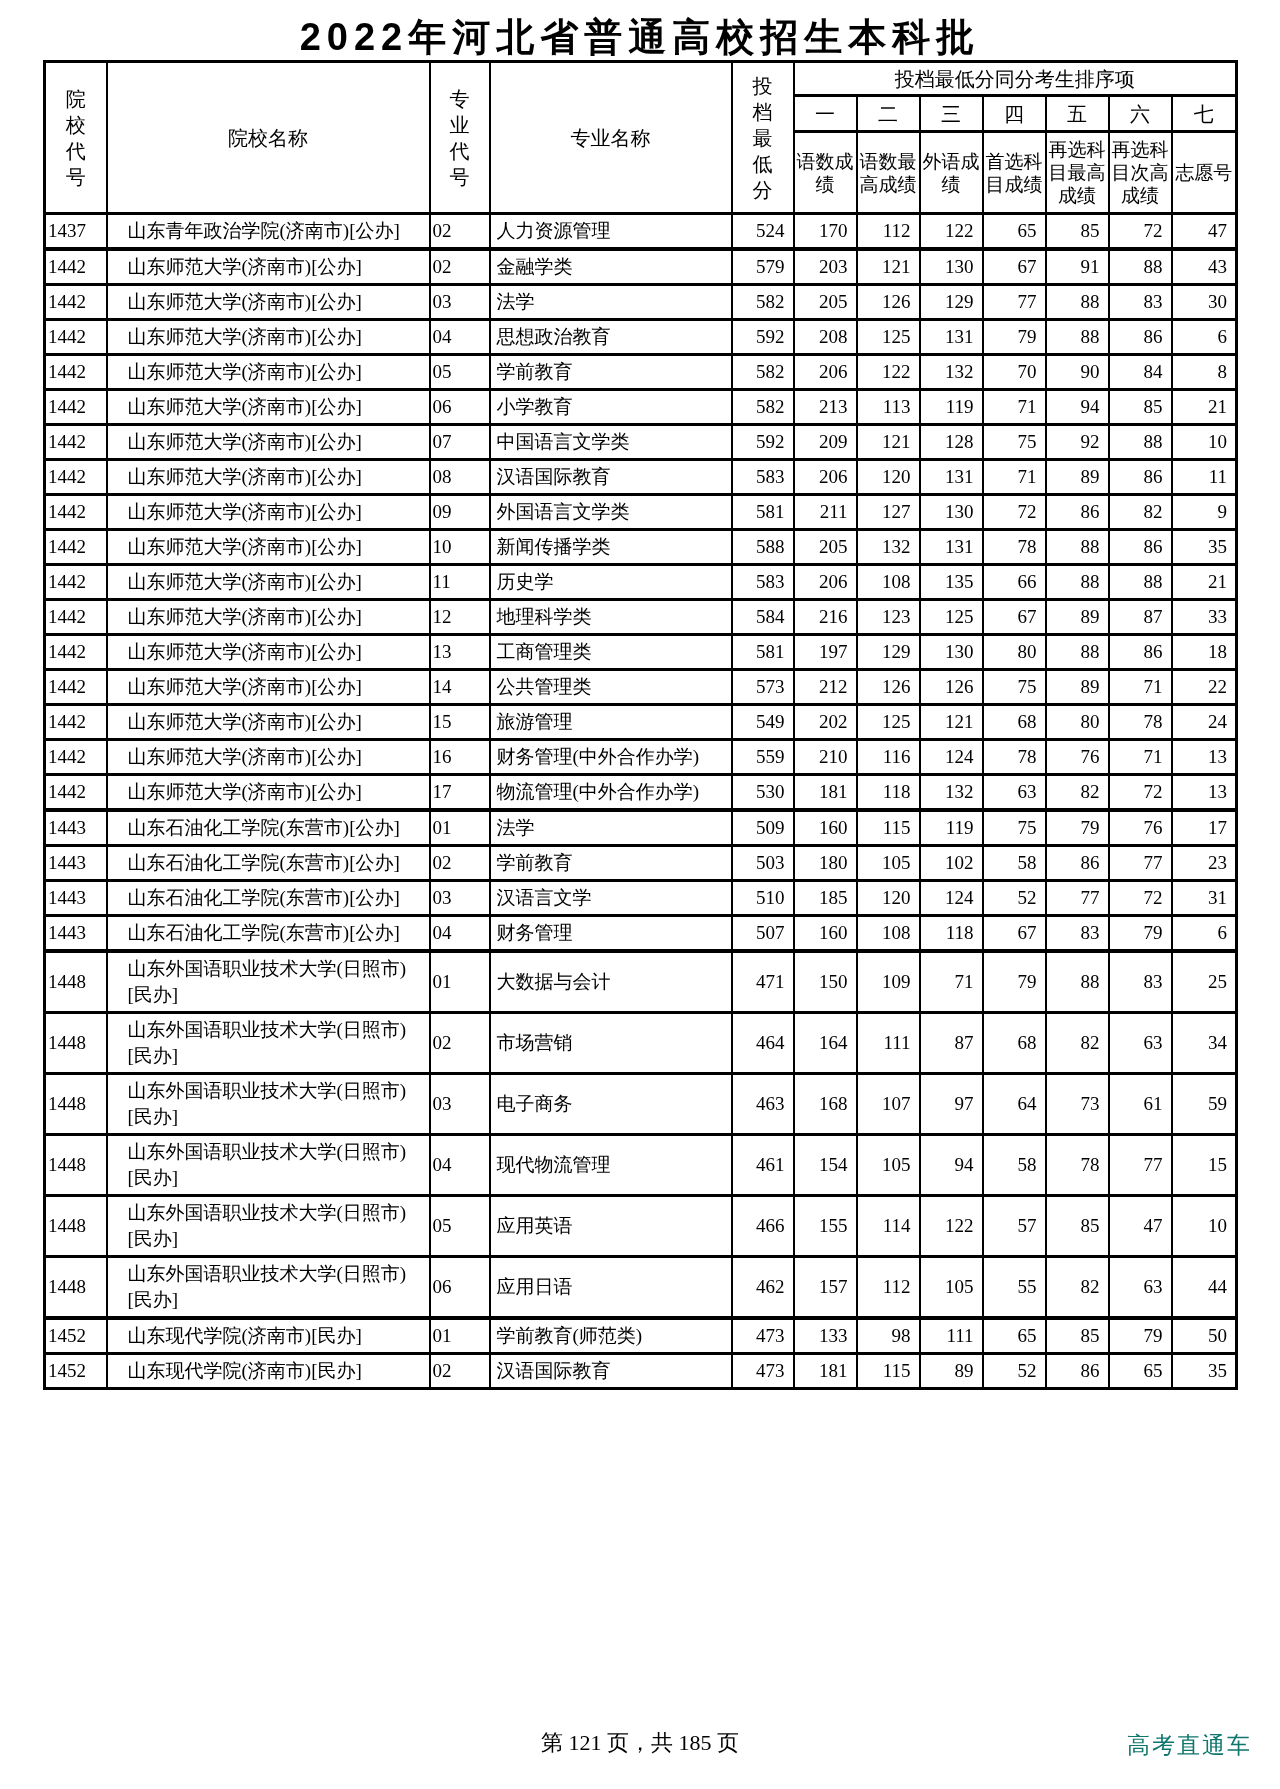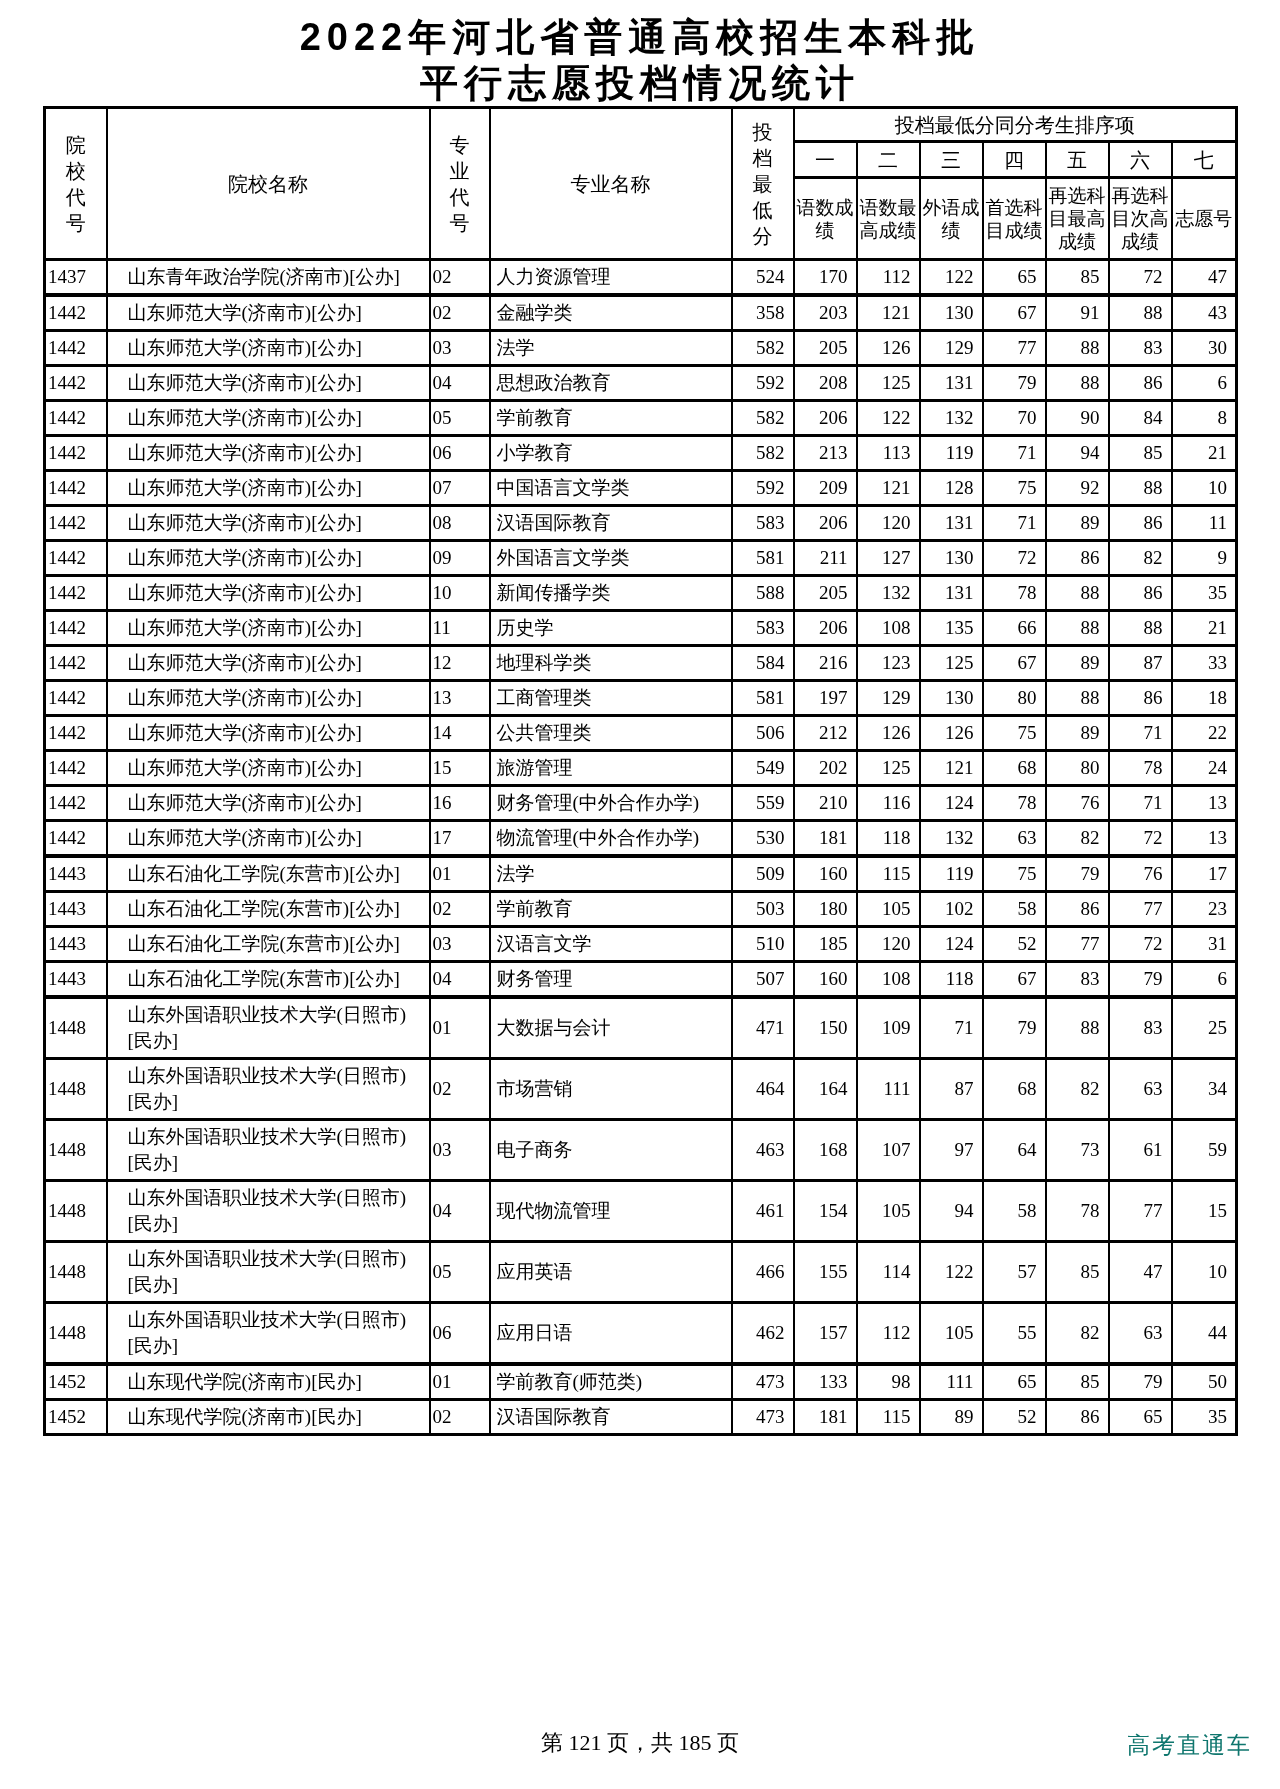--- a/index.html
+++ b/index.html
@@ -94,21 +94,20 @@
     letter-spacing: 2px;
   }
 </style>
 </head>
 <body>
 
 <div class="page">
 
   <div class="title">
     <div>2022年河北省普通高校招生本科批</div>
-    <div>平行志愿投档情况统计</div>
   </div>
 
 
   <table class="admission">
     <colgroup>
       <col style="width:62px">
         <col style="width:323px">
         <col style="width:60px">
         <col style="width:242px">
         <col style="width:62px">
@@ -161,21 +160,21 @@
           <td class="a-r">65</td>
           <td class="a-r">85</td>
           <td class="a-r">72</td>
           <td class="a-r">47</td>
         </tr>
         <tr class="group-start">
           <td class="a-c">1442</td>
           <td class="a-l name-cell">山东师范大学(济南市)[公办]</td>
           <td class="a-c">02</td>
           <td class="a-l mname-cell">金融学类</td>
-          <td class="a-r">358</td>
+          <td class="a-r">579</td>
           <td class="a-r">203</td>
           <td class="a-r">121</td>
           <td class="a-r">130</td>
           <td class="a-r">67</td>
           <td class="a-r">91</td>
           <td class="a-r">88</td>
           <td class="a-r">43</td>
         </tr>
         <tr>
           <td class="a-c">1442</td>
@@ -329,21 +328,21 @@
           <td class="a-r">80</td>
           <td class="a-r">88</td>
           <td class="a-r">86</td>
           <td class="a-r">18</td>
         </tr>
         <tr>
           <td class="a-c">1442</td>
           <td class="a-l name-cell">山东师范大学(济南市)[公办]</td>
           <td class="a-c">14</td>
           <td class="a-l mname-cell">公共管理类</td>
-          <td class="a-r">506</td>
+          <td class="a-r">573</td>
           <td class="a-r">212</td>
           <td class="a-r">126</td>
           <td class="a-r">126</td>
           <td class="a-r">75</td>
           <td class="a-r">89</td>
           <td class="a-r">71</td>
           <td class="a-r">22</td>
         </tr>
         <tr>
           <td class="a-c">1442</td>

